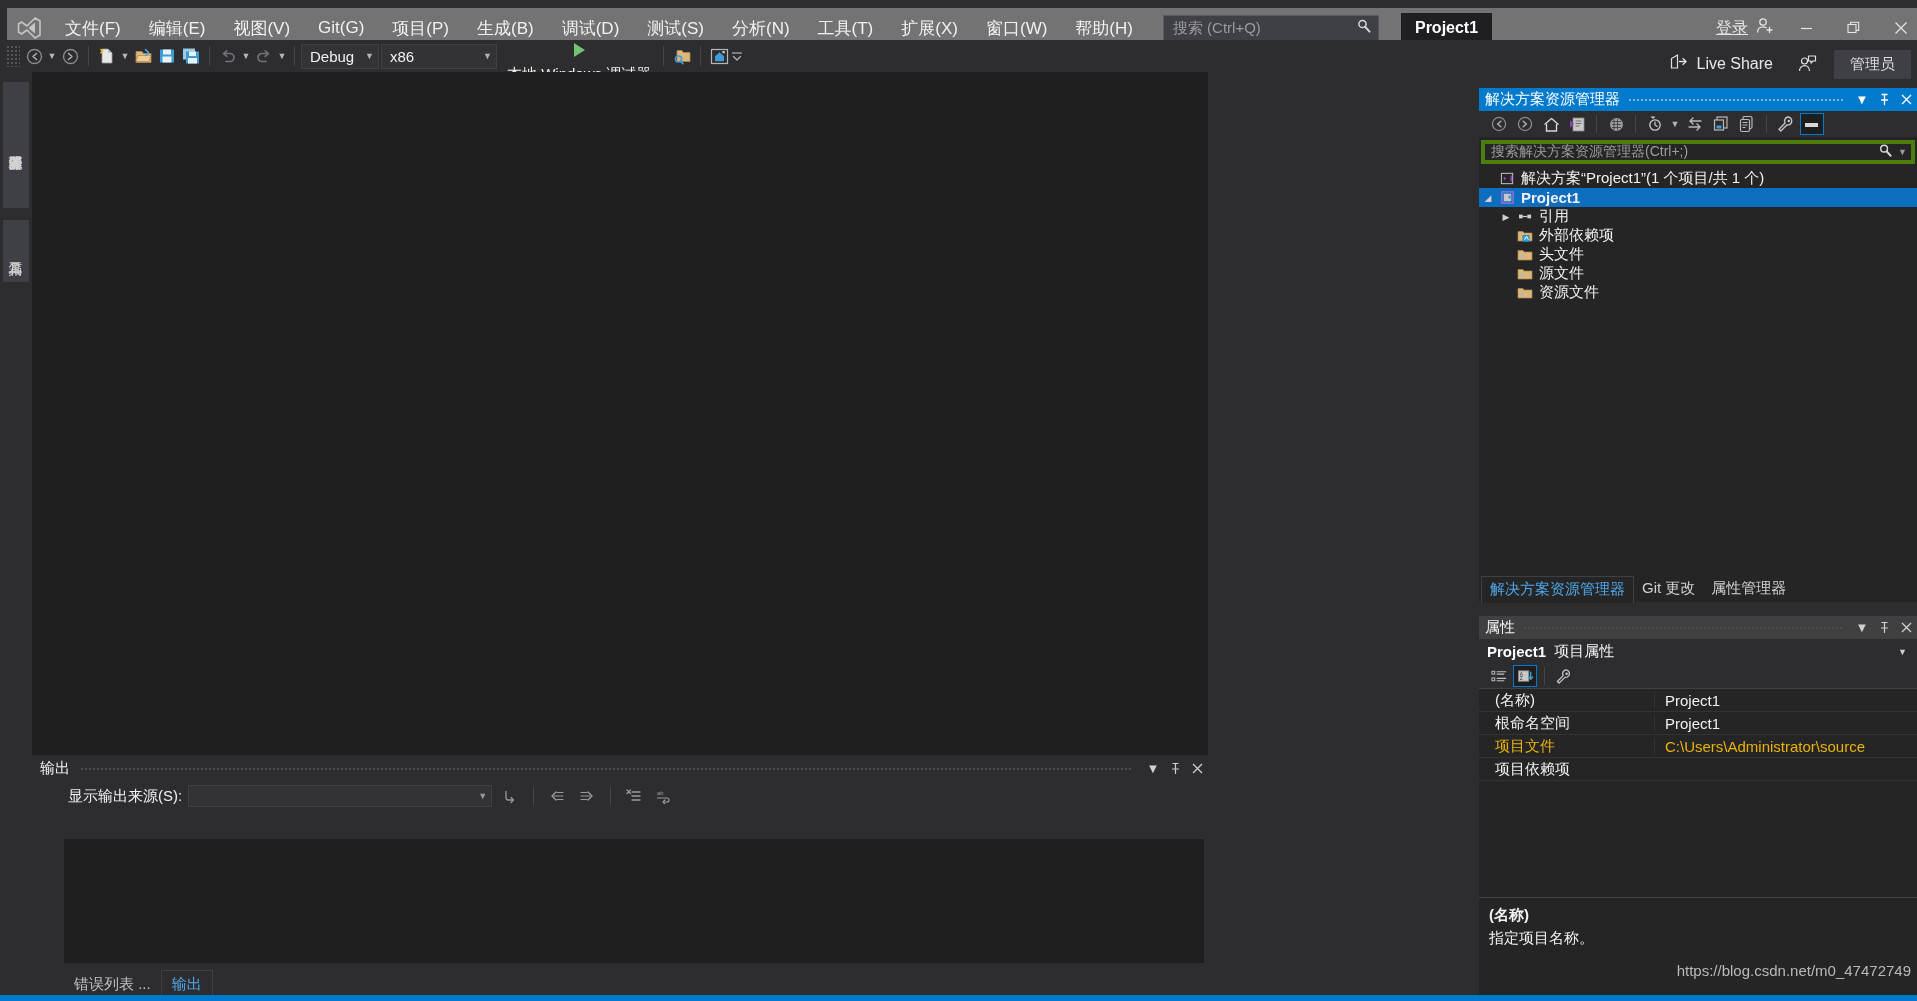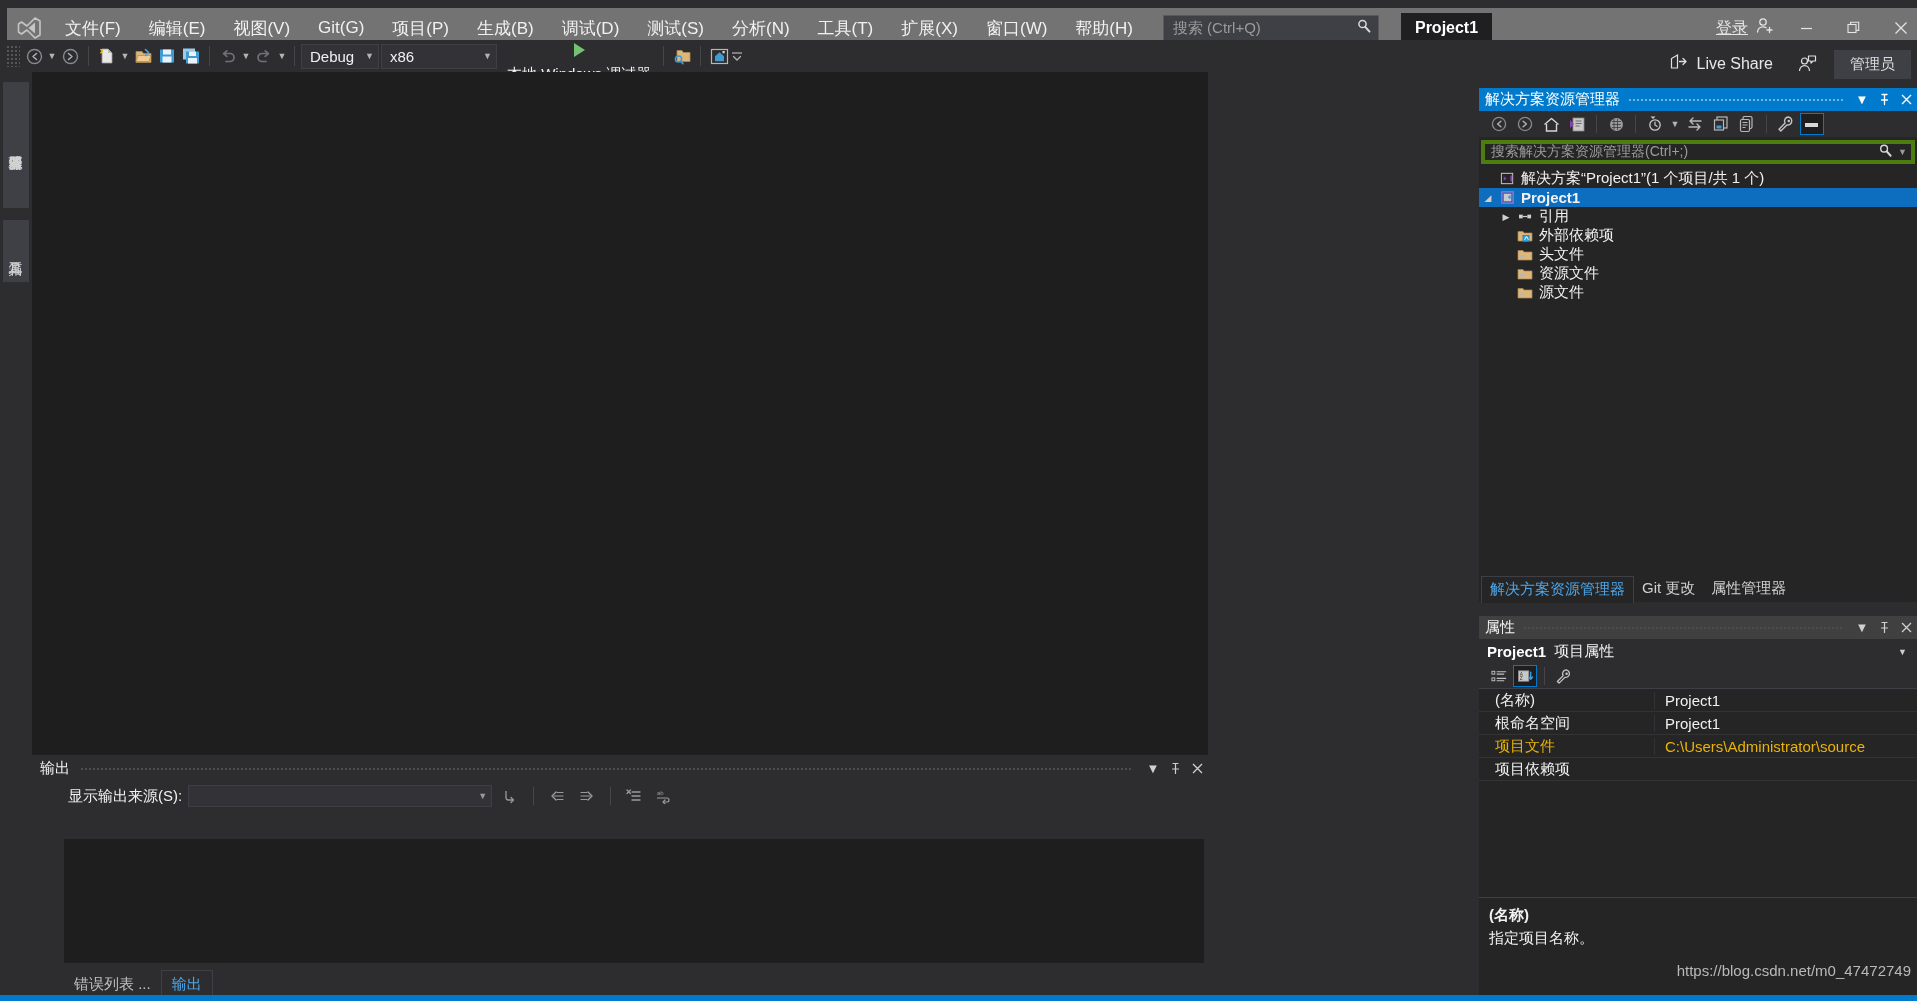--- a/index.html
+++ b/index.html
@@ -604,31 +604,31 @@
         <span class="tx">头文件</span>
       </div>
 
       <div class="trow" style="padding-left:36px;">
         <span class="ic">
           <svg width="16" height="14" viewBox="0 0 16 14">
               <path d="M1 2.5h5l1 1.5h8v8H1z" fill="#dcb67a" stroke="#a98a52" stroke-width=".7"></path>
               <path d="M3 7h5l-1.5 2.5H3z" fill="#b8b8b8"></path>
             </svg>
         </span>
-        <span class="tx">资源文件</span>
+        <span class="tx">源文件</span>
       </div>
 
       <div class="trow" style="padding-left:36px;">
         <span class="ic">
           <svg width="16" height="14" viewBox="0 0 16 14">
               <path d="M1 2.5h5l1 1.5h8v8H1z" fill="#dcb67a" stroke="#a98a52" stroke-width=".7"></path>
               <path d="M3 7h5l-1.5 2.5H3z" fill="#b8b8b8"></path>
             </svg>
         </span>
-        <span class="tx">源文件</span>
+        <span class="tx">资源文件</span>
       </div>
 
     </div>
 
     <div class="se-tabs">
       <div class="setab active">解决方案资源管理器</div>
       <div class="setab">Git 更改</div>
       <div class="setab">属性管理器</div>
     </div>
   </div>

